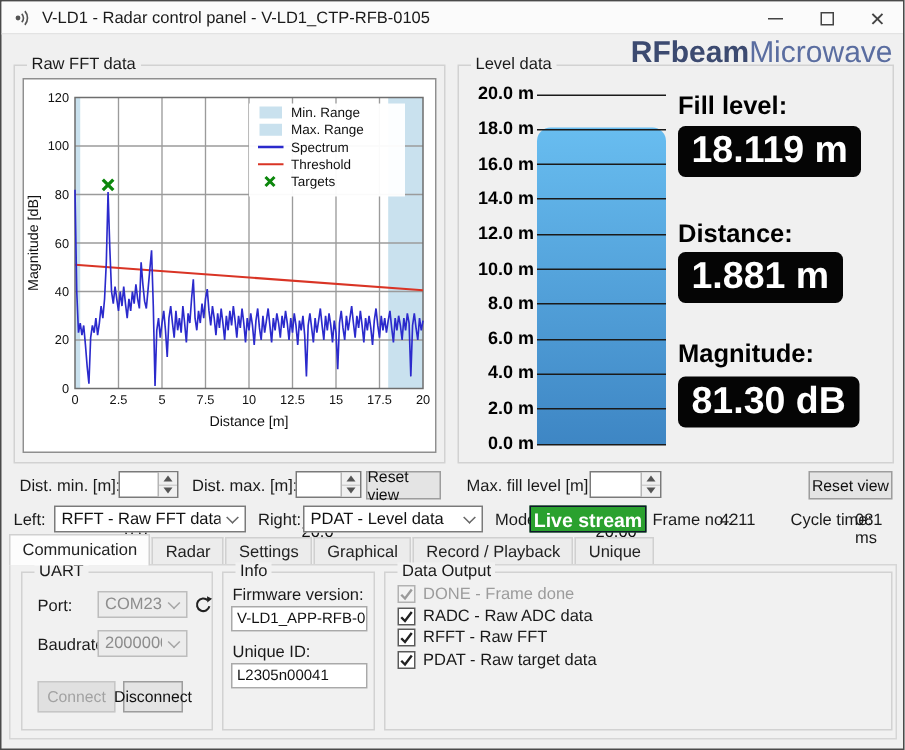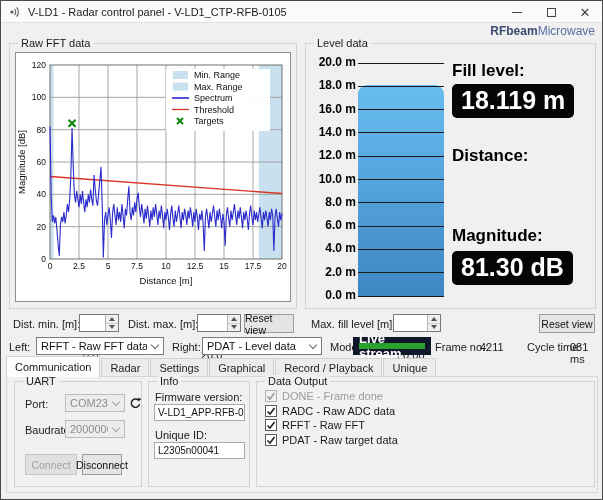--- a/index.html
+++ b/index.html
@@ -13,21 +13,21 @@
               border-bottom:1px solid #e3e3e3; display:flex; align-items:center; }
   .tb-icon { margin:0 6px 0 7px; width:14px; height:14px; }
   .tb-title { font-size:11px; color:#1a1a1a; }
   .tb-btns { position:absolute; right:0; top:0; height:22px; display:flex; }
   .tb-btn { width:34px; height:22px; display:flex; align-items:center; justify-content:center; color:#444; }
   .glyph-min { width:10px; border-top:1px solid #444; display:block; }
   .glyph-max { width:9px; height:9px; border:1px solid #444; display:block; }
   .glyph-close { font-size:13px; line-height:1; color:#444; }
 
   
-  .logo { position:absolute; top:23px; right:7px; font-size:12px; letter-spacing:0;text-align:center; }
+  .logo { position:absolute; top:23px; right:7px; font-size:20px; letter-spacing:0;text-align:center; }
   .logo b { color:#3c4a70; font-weight:bold; }
   .logo span.lt { color:#5a6da0; font-weight:normal; }
 
   
   .groupbox { position:absolute; border:1px solid #d2d2d2; background:#f0f0f0; }
   .gb-label { position:absolute; top:-7px; left:8px; background:#f0f0f0; padding:0 3px; font-size:11px; color:#1a1a1a; }
 
   
   .chartbox { position:absolute; left:5px; top:8px; width:276px; height:250px; background:#fff; border:1px solid #8f8f8f; }
   .chartbox svg { width:100%; height:100%; display:block; }
@@ -62,21 +62,21 @@
 
   .combo { position:absolute; height:18px; background:#fff; border:1px solid #7a7a7a; display:flex; align-items:center; }
   .combo-text { flex:1; font-size:11px; padding-left:4px; white-space:nowrap; overflow:hidden; }
   .combo-arrow { width:16px; display:flex; align-items:center; justify-content:center; }
   .chev { width:6px; height:6px; border-right:1px solid #666; border-bottom:1px solid #666;
           transform:rotate(45deg); margin-top:-3px; }
   .combo.disabled { background:#ececec; border-color:#bdbdbd; }
   .combo.disabled .combo-text { color:#8d8d8d; }
   .combo.disabled .chev { border-color:#a5a5a5; }
 
-  .modebox { position:absolute; background:#2aa12e; border:6px solid #0f172a; color:#fff;
+  .modebox { position:absolute; background:#2aa12e; border:1px solid #0f172a; color:#fff;
              font-weight:bold; font-size:13px; display:flex; align-items:center; justify-content:center; }
   .val-text { position:absolute; font-size:11px; color:#1a1a1a; }
 
   
   .tabs { position:absolute; left:5px; top:357px; height:19px; display:flex; }
   .tab { padding:3px 8px 2px 8px; font-size:11px; border:1px solid #d0d0d0; border-bottom:none;
          background:#ececec; margin-right:1px; color:#222; }
   .tab.active { background:#fdfdfd; position:relative; z-index:2; padding-top:4px; margin-top:-2px; }
   .panel { position:absolute; left:5px; top:375px; width:592px; height:117px;
            border:1px solid #d6d6d6; background:#f1f1f1; }
@@ -202,20 +202,21 @@
           <div class="gauge-tick" style="top: 162.6px;"></div>
           <div class="gauge-tick" style="top: 185.9px;"></div>
           <div class="gauge-tick" style="top: 209.2px;"></div>
           <div class="gauge-tick" style="top: 232.5px;"></div>
         </div>
     </div>
 
     <div class="ro-label" style="top:17px;">Fill level:</div>
     <div class="ro-box" style="top:40px;">18.119 m</div>
     <div class="ro-label" style="top:102px;">Distance:</div>
+    <div class="ro-box" style="top:124px;">1.881 m</div>
     <div class="ro-label" style="top:182px;">Magnitude:</div>
     <div class="ro-box" style="top:207px;">81.30 dB</div>
   </div>
 
   <div class="row" style="top:312px; height:22px;">
     <span class="lbl" style="left:12px; top:5px;">Dist. min. [m]:</span>
     <div class="spin" style="left:78px; top:1px; width:40px;">
       <span class="spin-val">0.0</span>
       <span class="spin-btns">
           <span class="spin-btn">

